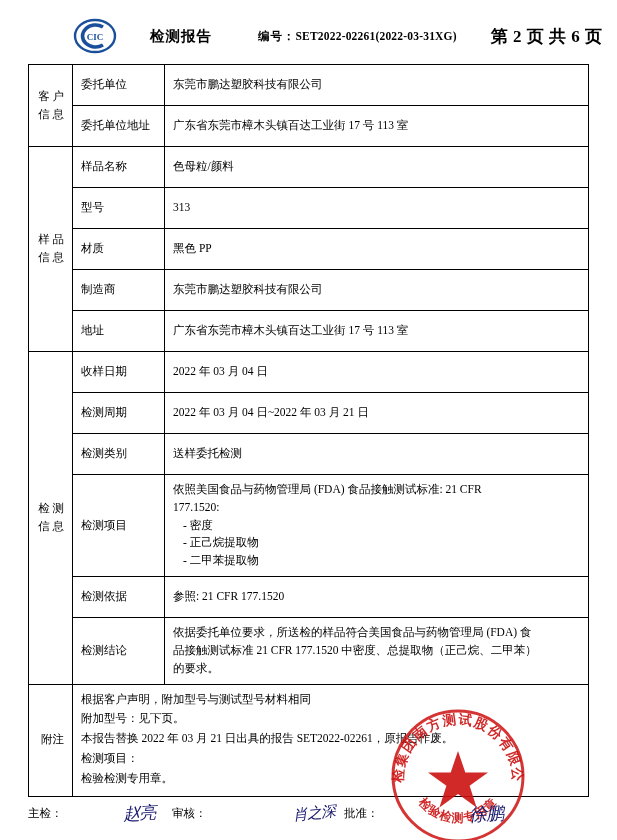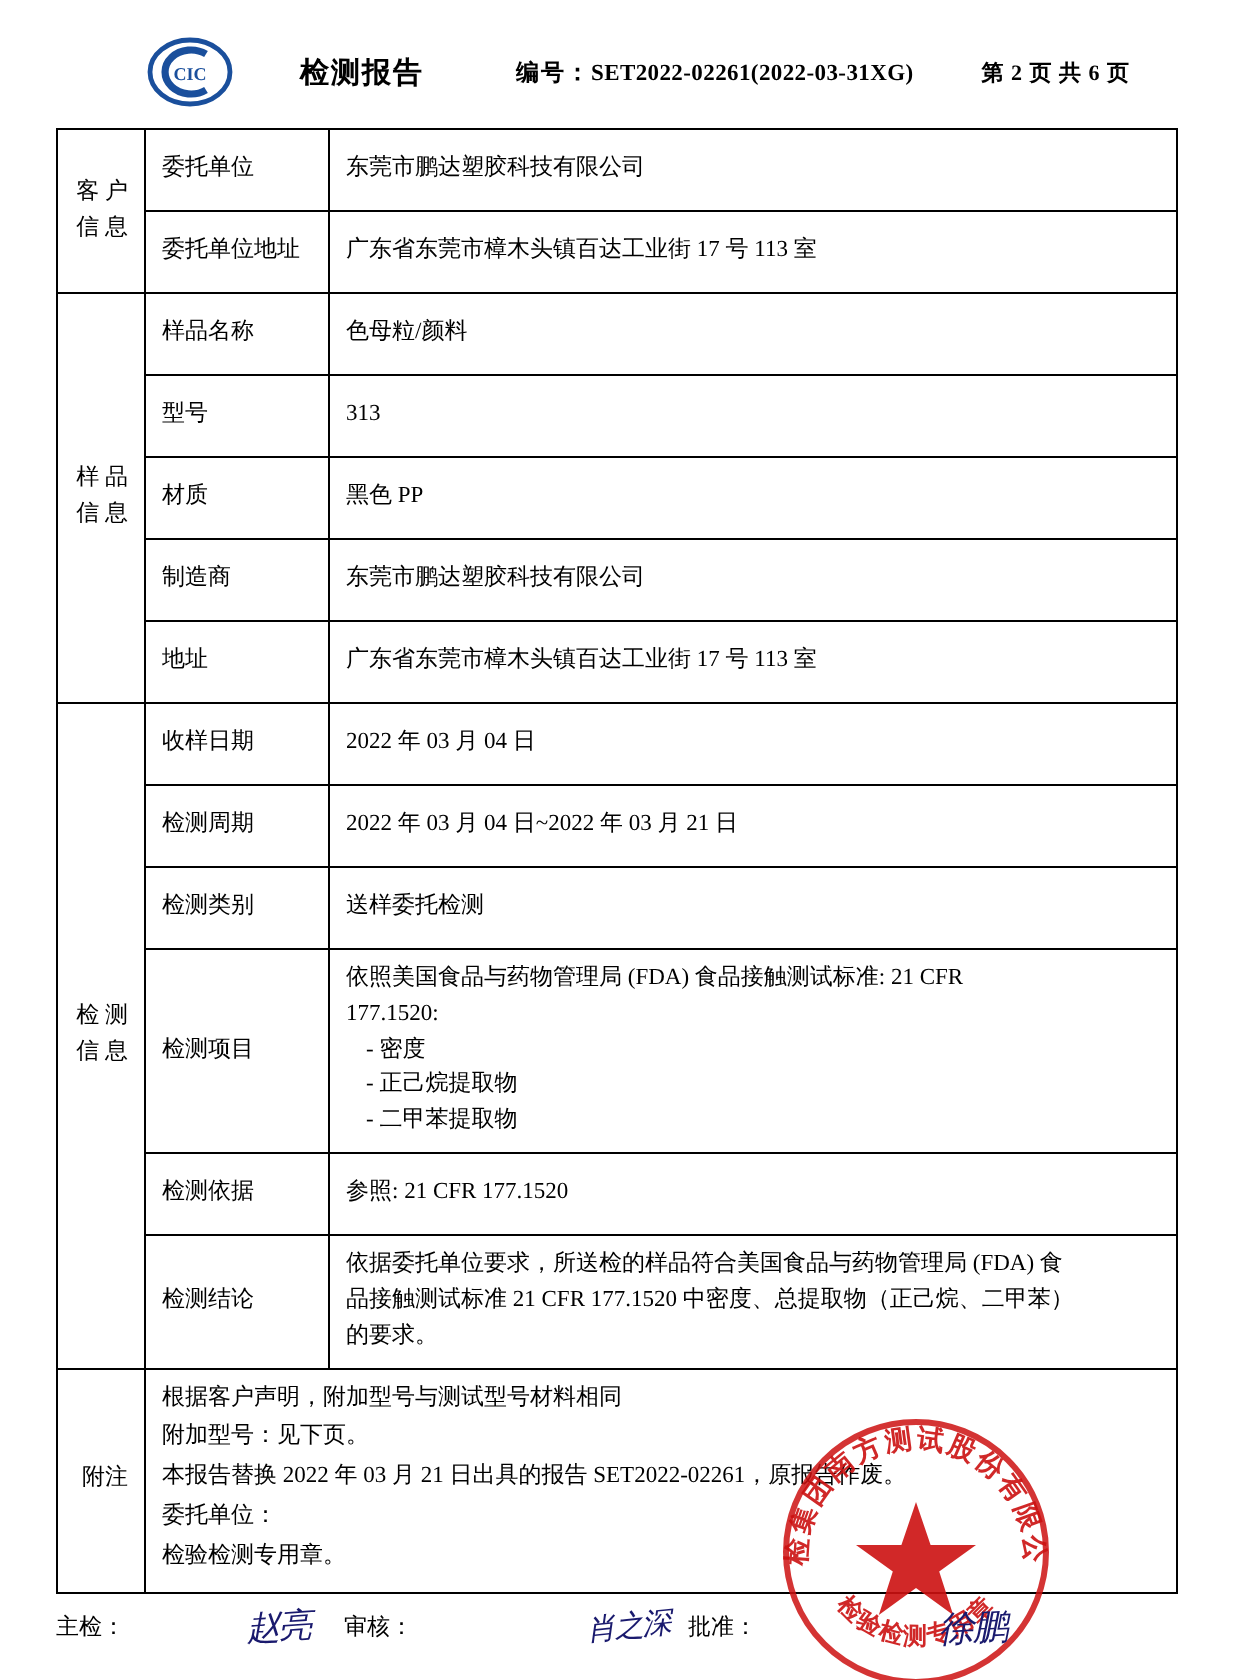--- a/index.html
+++ b/index.html
@@ -49,21 +49,21 @@
   }
   .header-no {
     font-size: 11.5px;
     font-weight: bold;
     margin-left: 46px;
     white-space: nowrap;
     letter-spacing: 0.2px;
   }
   .header-no .lbl { letter-spacing: 1px; }
   .header-page {
-    font-size: 11px;
+    font-size: 17px;
     font-weight: bold;
     margin-left: 34px;
     white-space: nowrap;
     letter-spacing: 0.5px;
   }
 
   
   table.main {
     width: 561px;
     border-collapse: collapse;
@@ -250,21 +250,21 @@
           <div>的要求。</div>
         </td>
       </tr>
 
       <tr>
         <td class="sect">附注</td>
         <td class="notes-cell" colspan="2">
           <div>根据客户声明，附加型号与测试型号材料相同</div>
           <div>附加型号：见下页。</div>
           <div>本报告替换 2022 年 03 月 21 日出具的报告 SET2022-02261，原报告作废。</div>
-          <div>委托单位：</div>
+          <div>检测项目：</div>
           <div>检验检测专用章。</div>
         </td>
       </tr>
     </tbody>
   </table>
 
   <div class="sig-wrap">
     <div class="stamp">
       <svg width="150" height="150" viewBox="0 0 150 150">
         <circle cx="75" cy="75" r="65" fill="none" stroke="#cc1111" stroke-width="3" opacity="0.85"></circle>

